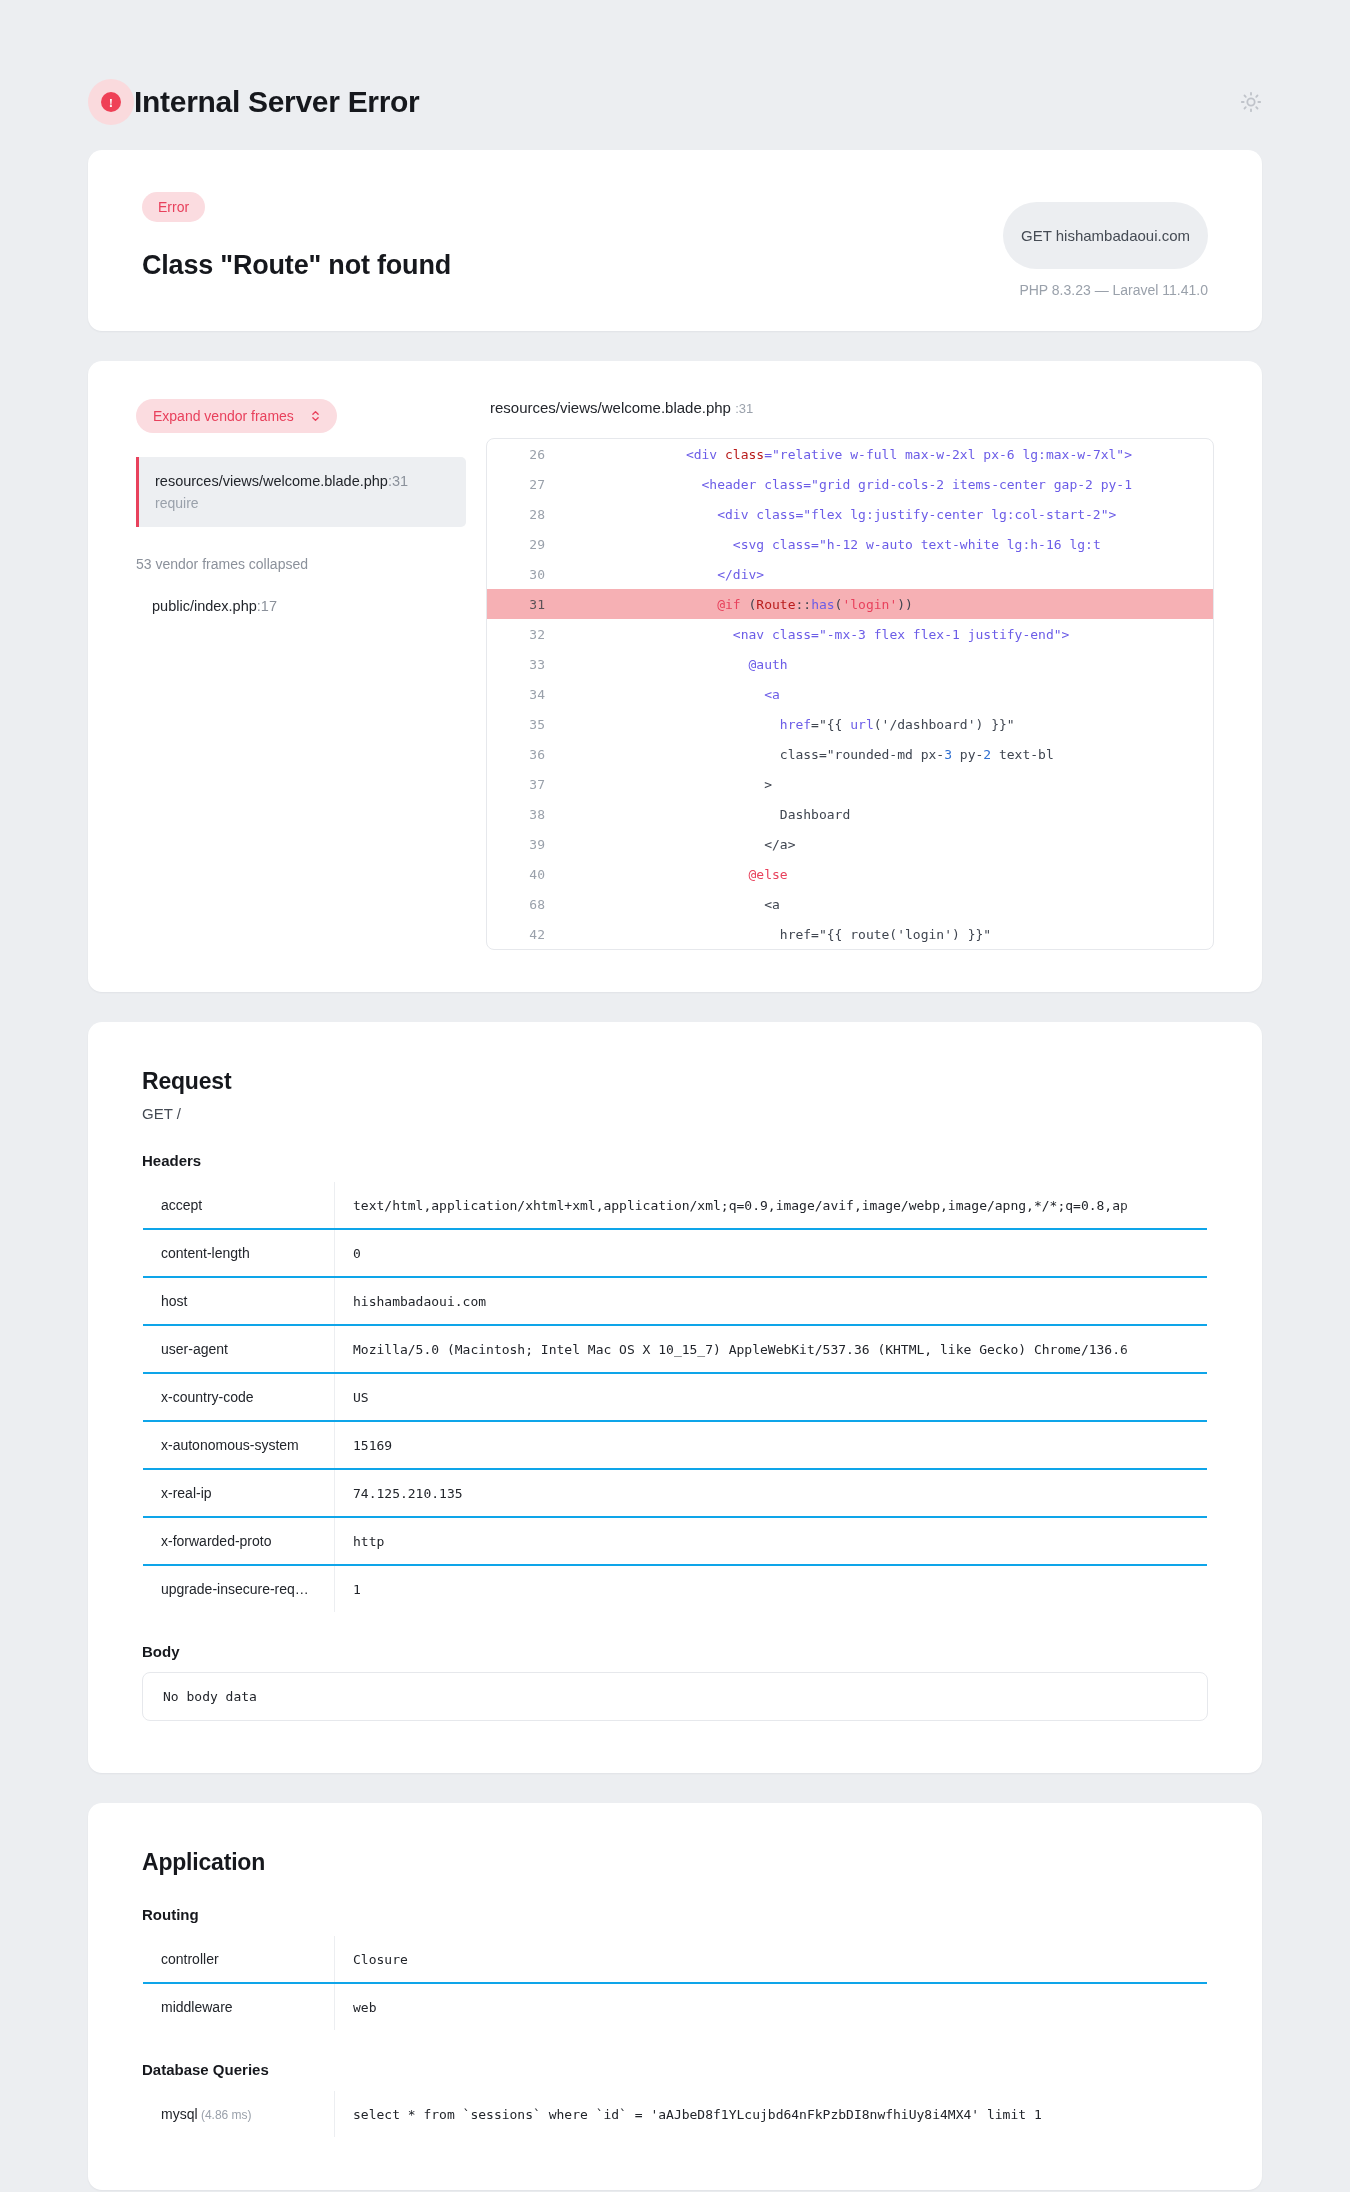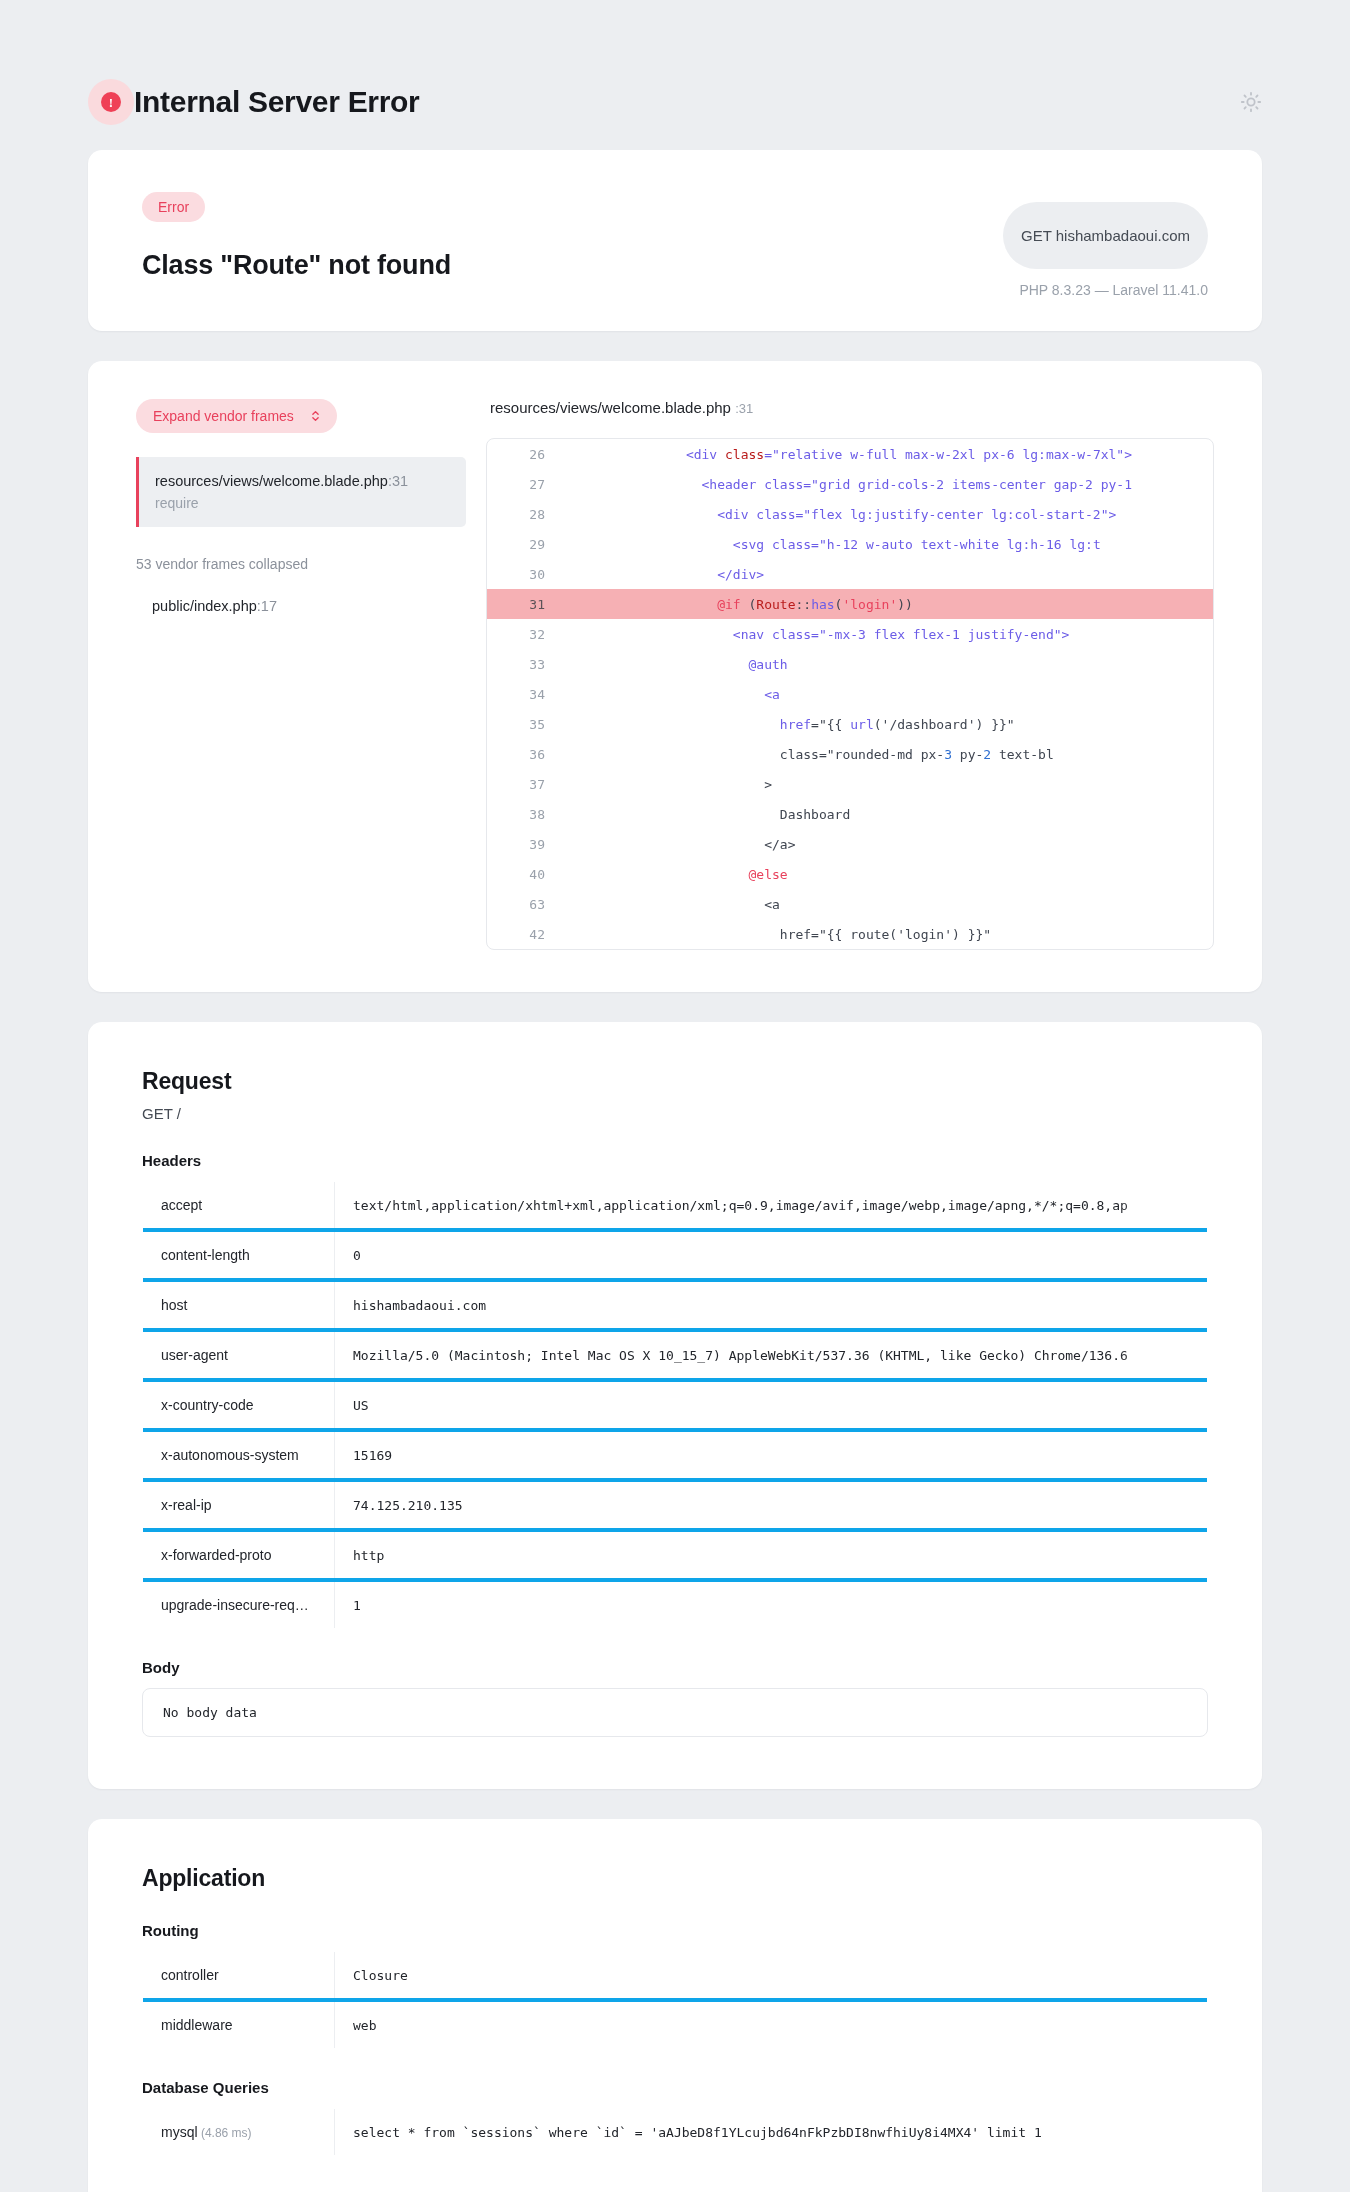--- a/index.html
+++ b/index.html
@@ -185,21 +185,21 @@
     color: #16181d;
   }
   table.kv {
     width: 100%;
     border-collapse: collapse;
     border: 1px solid #e6e8ec;
     border-radius: 8px;
     table-layout: fixed;
     overflow: hidden;
   }
-  table.kv tr { border-bottom: 4px solid #0ea5e9; }
+  table.kv tr { border-bottom: 2px solid #0ea5e9; }
   table.kv tr:last-child { border-bottom: none; }
   table.kv td.k {
     width: 192px;
     padding: 15px 18px;
     font-size: 14px;
     color: #22252b;
     border-right: 1px solid #eceef1;
     white-space: nowrap;
     overflow: hidden;
     text-overflow: ellipsis;
@@ -340,21 +340,21 @@
                 </tr>
                 <tr>
                   <td class="gutter">39</td>
                   <td class="codeline"><span class="tok-plain">                            &lt;/a&gt;</span></td>
                 </tr>
                 <tr>
                   <td class="gutter">40</td>
                   <td class="codeline"><span class="tok-plain">                          </span><span class="tok-kw">@else</span></td>
                 </tr>
                 <tr>
-                  <td class="gutter">63</td>
+                  <td class="gutter">68</td>
                   <td class="codeline"><span class="tok-plain">                            &lt;a</span></td>
                 </tr>
                 <tr>
                   <td class="gutter">42</td>
                   <td class="codeline"><span class="tok-plain">                              href="{{ route('login') }}"</span></td>
                 </tr>
               </tbody>
           </table>
         </div>
       </div>

